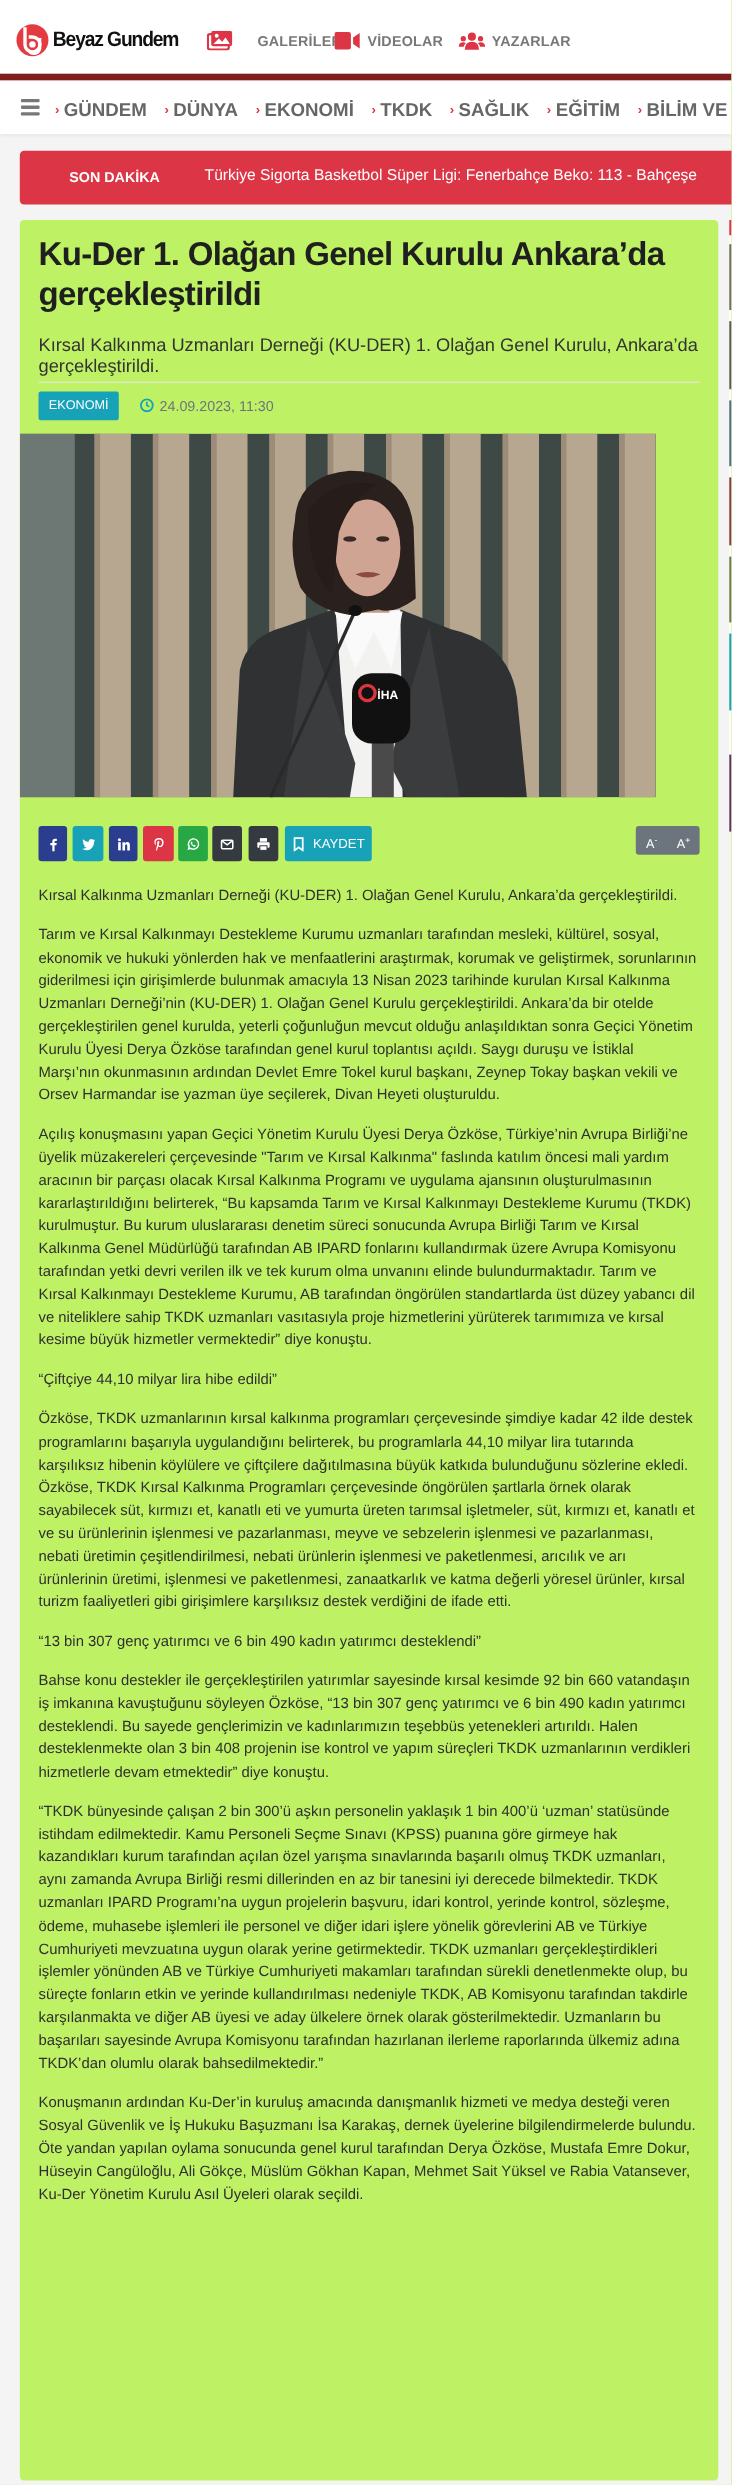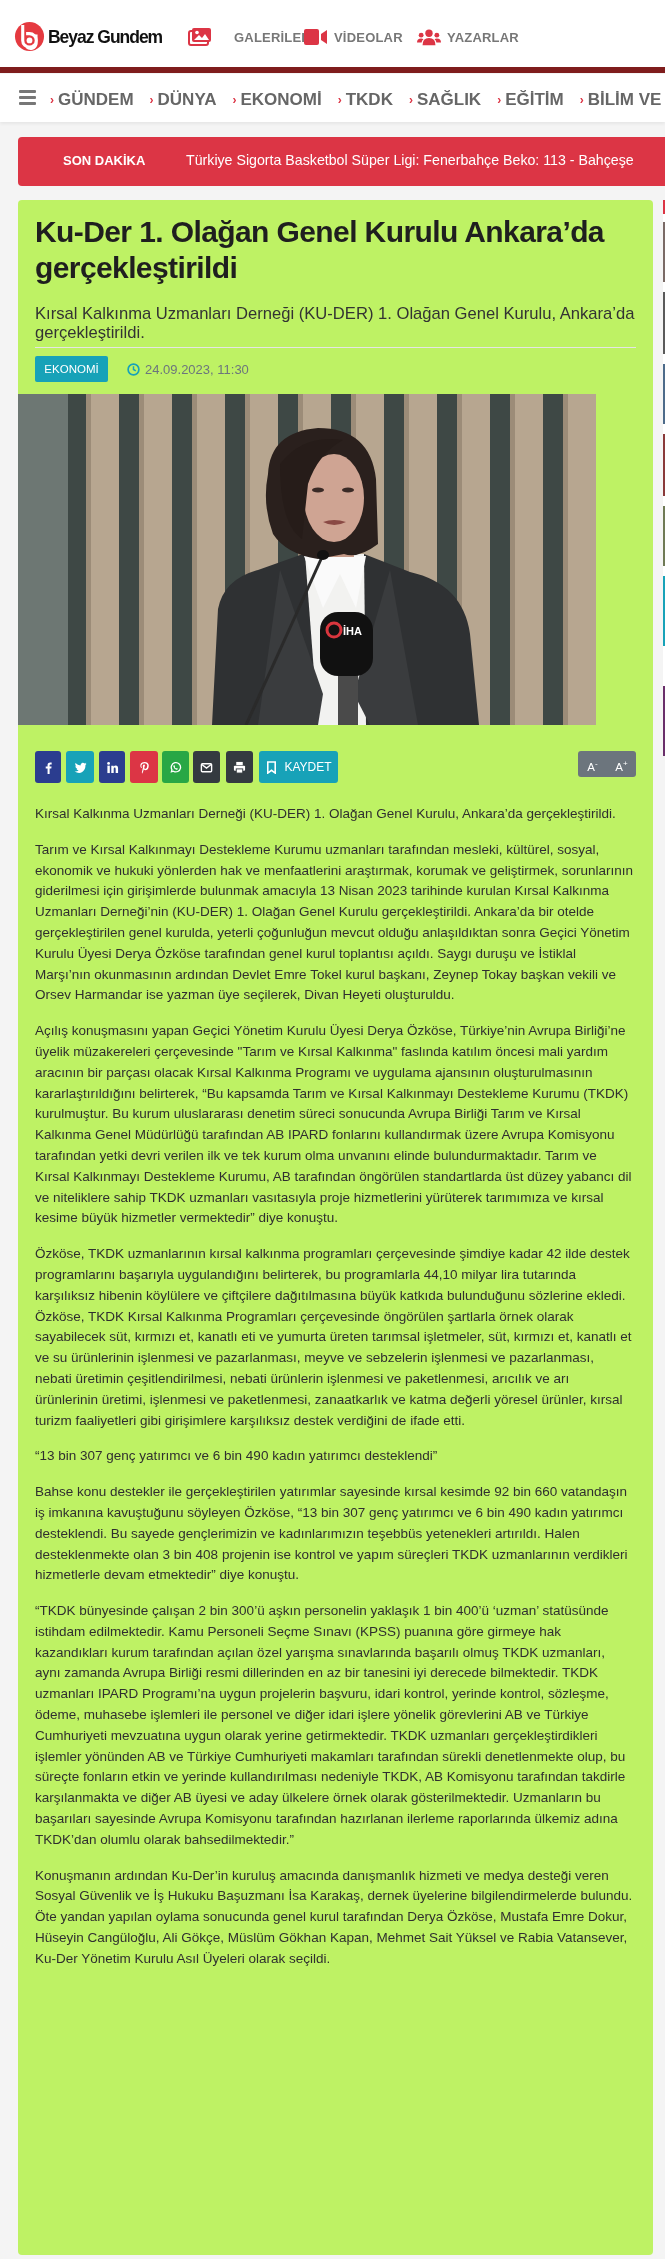--- a/index.html
+++ b/index.html
@@ -31,21 +31,21 @@
   .breaking { position: absolute; left: 18px; top: 137px; width: 660px; height: 49px; background: #dc3545; border-radius: 4px; overflow: hidden; }
   .breaking .bl { position: absolute; left: 45px; top: 16px; font-weight: bold; font-size: 13px; color: #fff; }
   .breaking .bt { position: absolute; left: 168px; top: 15px; font-size: 14.2px; color: #fff; white-space: nowrap; }
 
   
   .card { position: absolute; left: 18px; top: 200px; width: 635px; height: 2055px; background: #bef264; border-radius: 4px; }
   .title { position: absolute; left: 17px; top: 14px; width: 600px; font-weight: bold; font-size: 30px; line-height: 36px; color: #1f1f1f; letter-spacing: -0.6px; }
   .subtitle { position: absolute; left: 17px; top: 104px; width: 600px; font-size: 16.6px; line-height: 19px; color: #333; }
   .hr { position: absolute; left: 17px; top: 147px; width: 601px; height: 1px; background: #e5e5e5; }
   .badge { position: absolute; left: 17px; top: 156px; width: 73px; height: 26px; background: #17a2b8; color: #fff; font-size: 11.5px; line-height: 26px; text-align: center; border-radius: 2px; cursor: pointer; }
-  .date { position: absolute; left: 109px; top: 162px; display: flex; align-items: center; font-size: 13px; color: #6c757d; }
+  .date { position: absolute; left: 109px; top: 162px; display: flex; align-items: flex-start; font-size: 13px; color: #6c757d; }
   .date svg { width: 13px; height: 13px; margin-right: 5px; }
 
   .photo { position: absolute; left: 0; top: 194px; width: 578px; height: 331px; overflow: hidden; }
   .photo svg { width: 634px; height: 331px; display: block; }
 
   .share { position: absolute; top: 551px; height: 32px; border-radius: 3px; display: flex; align-items: center; justify-content: center; color: #fff; cursor: pointer; }
   .share svg { width: 13px; height: 13px; }
   .s-fb { left: 17px; width: 26px; background: #2b3d8f; }
   .s-tw { left: 48px; width: 28px; background: #17a2b8; }
   .s-li { left: 81px; width: 26px; background: #2b3d8f; }
@@ -269,20 +269,21 @@
   </div>
   <div class="fontsz">
     <div><span>A</span><sup>-</sup></div>
     <div><span>A</span><sup>+</sup></div>
   </div>
 
   <div class="body">
     <p>Kırsal Kalkınma Uzmanları Derneği (KU-DER) 1. Olağan Genel Kurulu, Ankara’da gerçekleştirildi.</p>
     <p>Tarım ve Kırsal Kalkınmayı Destekleme Kurumu uzmanları tarafından mesleki, kültürel, sosyal, ekonomik ve hukuki yönlerden hak ve menfaatlerini araştırmak, korumak ve geliştirmek, sorunlarının giderilmesi için girişimlerde bulunmak amacıyla 13 Nisan 2023 tarihinde kurulan Kırsal Kalkınma Uzmanları Derneği’nin (KU-DER) 1. Olağan Genel Kurulu gerçekleştirildi. Ankara’da bir otelde gerçekleştirilen genel kurulda, yeterli çoğunluğun mevcut olduğu anlaşıldıktan sonra Geçici Yönetim Kurulu Üyesi Derya Özköse tarafından genel kurul toplantısı açıldı. Saygı duruşu ve İstiklal Marşı’nın okunmasının ardından Devlet Emre Tokel kurul başkanı, Zeynep Tokay başkan vekili ve Orsev Harmandar ise yazman üye seçilerek, Divan Heyeti oluşturuldu.</p>
     <p>Açılış konuşmasını yapan Geçici Yönetim Kurulu Üyesi Derya Özköse, Türkiye’nin Avrupa Birliği’ne üyelik müzakereleri çerçevesinde "Tarım ve Kırsal Kalkınma" faslında katılım öncesi mali yardım aracının bir parçası olacak Kırsal Kalkınma Programı ve uygulama ajansının oluşturulmasının kararlaştırıldığını belirterek, “Bu kapsamda Tarım ve Kırsal Kalkınmayı Destekleme Kurumu (TKDK) kurulmuştur. Bu kurum uluslararası denetim süreci sonucunda Avrupa Birliği Tarım ve Kırsal Kalkınma Genel Müdürlüğü tarafından AB IPARD fonlarını kullandırmak üzere Avrupa Komisyonu tarafından yetki devri verilen ilk ve tek kurum olma unvanını elinde bulundurmaktadır. Tarım ve Kırsal Kalkınmayı Destekleme Kurumu, AB tarafından öngörülen standartlarda üst düzey yabancı dil ve niteliklere sahip TKDK uzmanları vasıtasıyla proje hizmetlerini yürüterek tarımımıza ve kırsal kesime büyük hizmetler vermektedir” diye konuştu.</p>
+    <p>“Çiftçiye 44,10 milyar lira hibe edildi”</p>
     <p>Özköse, TKDK uzmanlarının kırsal kalkınma programları çerçevesinde şimdiye kadar 42 ilde destek programlarını başarıyla uygulandığını belirterek, bu programlarla 44,10 milyar lira tutarında karşılıksız hibenin köylülere ve çiftçilere dağıtılmasına büyük katkıda bulunduğunu sözlerine ekledi. Özköse, TKDK Kırsal Kalkınma Programları çerçevesinde öngörülen şartlarla örnek olarak sayabilecek süt, kırmızı et, kanatlı eti ve yumurta üreten tarımsal işletmeler, süt, kırmızı et, kanatlı et ve su ürünlerinin işlenmesi ve pazarlanması, meyve ve sebzelerin işlenmesi ve pazarlanması, nebati üretimin çeşitlendirilmesi, nebati ürünlerin işlenmesi ve paketlenmesi, arıcılık ve arı ürünlerinin üretimi, işlenmesi ve paketlenmesi, zanaatkarlık ve katma değerli yöresel ürünler, kırsal turizm faaliyetleri gibi girişimlere karşılıksız destek verdiğini de ifade etti.</p>
     <p>“13 bin 307 genç yatırımcı ve 6 bin 490 kadın yatırımcı desteklendi”</p>
     <p>Bahse konu destekler ile gerçekleştirilen yatırımlar sayesinde kırsal kesimde 92 bin 660 vatandaşın iş imkanına kavuştuğunu söyleyen Özköse, “13 bin 307 genç yatırımcı ve 6 bin 490 kadın yatırımcı desteklendi. Bu sayede gençlerimizin ve kadınlarımızın teşebbüs yetenekleri artırıldı. Halen desteklenmekte olan 3 bin 408 projenin ise kontrol ve yapım süreçleri TKDK uzmanlarının verdikleri hizmetlerle devam etmektedir” diye konuştu.</p>
     <p>“TKDK bünyesinde çalışan 2 bin 300’ü aşkın personelin yaklaşık 1 bin 400’ü ‘uzman’ statüsünde istihdam edilmektedir. Kamu Personeli Seçme Sınavı (KPSS) puanına göre girmeye hak kazandıkları kurum tarafından açılan özel yarışma sınavlarında başarılı olmuş TKDK uzmanları, aynı zamanda Avrupa Birliği resmi dillerinden en az bir tanesini iyi derecede bilmektedir. TKDK uzmanları IPARD Programı’na uygun projelerin başvuru, idari kontrol, yerinde kontrol, sözleşme, ödeme, muhasebe işlemleri ile personel ve diğer idari işlere yönelik görevlerini AB ve Türkiye Cumhuriyeti mevzuatına uygun olarak yerine getirmektedir. TKDK uzmanları gerçekleştirdikleri işlemler yönünden AB ve Türkiye Cumhuriyeti makamları tarafından sürekli denetlenmekte olup, bu süreçte fonların etkin ve yerinde kullandırılması nedeniyle TKDK, AB Komisyonu tarafından takdirle karşılanmakta ve diğer AB üyesi ve aday ülkelere örnek olarak gösterilmektedir. Uzmanların bu başarıları sayesinde Avrupa Komisyonu tarafından hazırlanan ilerleme raporlarında ülkemiz adına TKDK’dan olumlu olarak bahsedilmektedir.”</p>
     <p>Konuşmanın ardından Ku-Der’in kuruluş amacında danışmanlık hizmeti ve medya desteği veren Sosyal Güvenlik ve İş Hukuku Başuzmanı İsa Karakaş, dernek üyelerine bilgilendirmelerde bulundu. Öte yandan yapılan oylama sonucunda genel kurul tarafından Derya Özköse, Mustafa Emre Dokur, Hüseyin Cangüloğlu, Ali Gökçe, Müslüm Gökhan Kapan, Mehmet Sait Yüksel ve Rabia Vatansever, Ku-Der Yönetim Kurulu Asıl Üyeleri olarak seçildi.</p>
   </div>
 </div>
 
 <div class="sidestrip">
   <div style="height:14px;background:#dc3545"></div>

